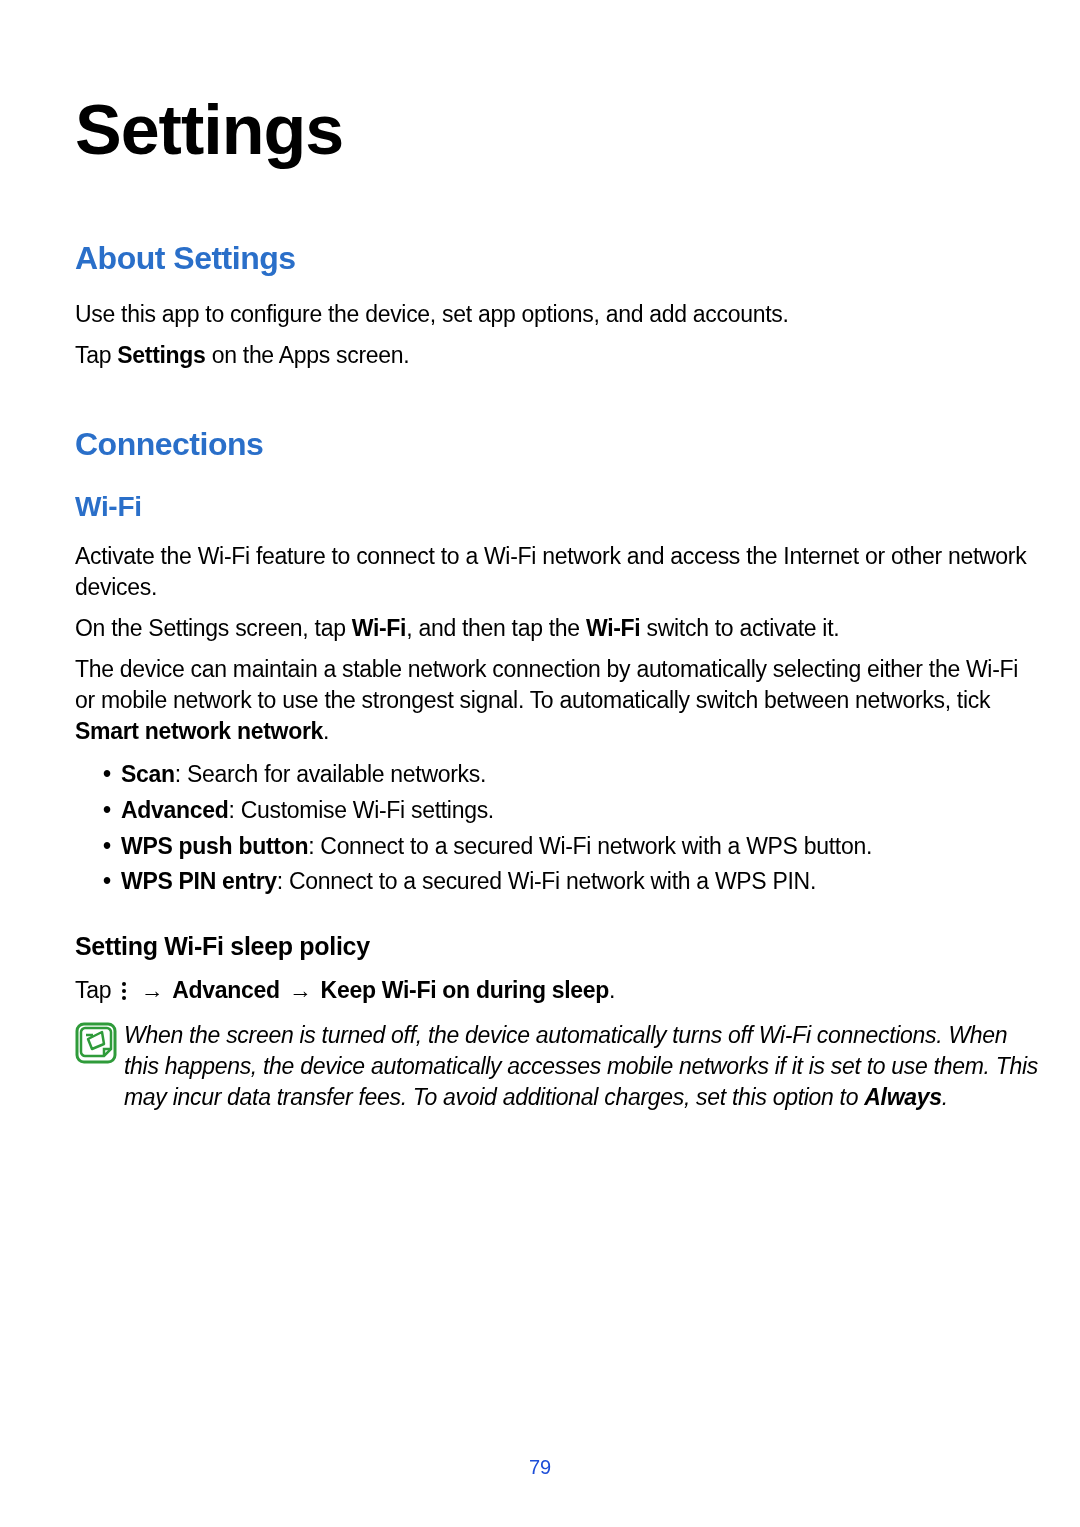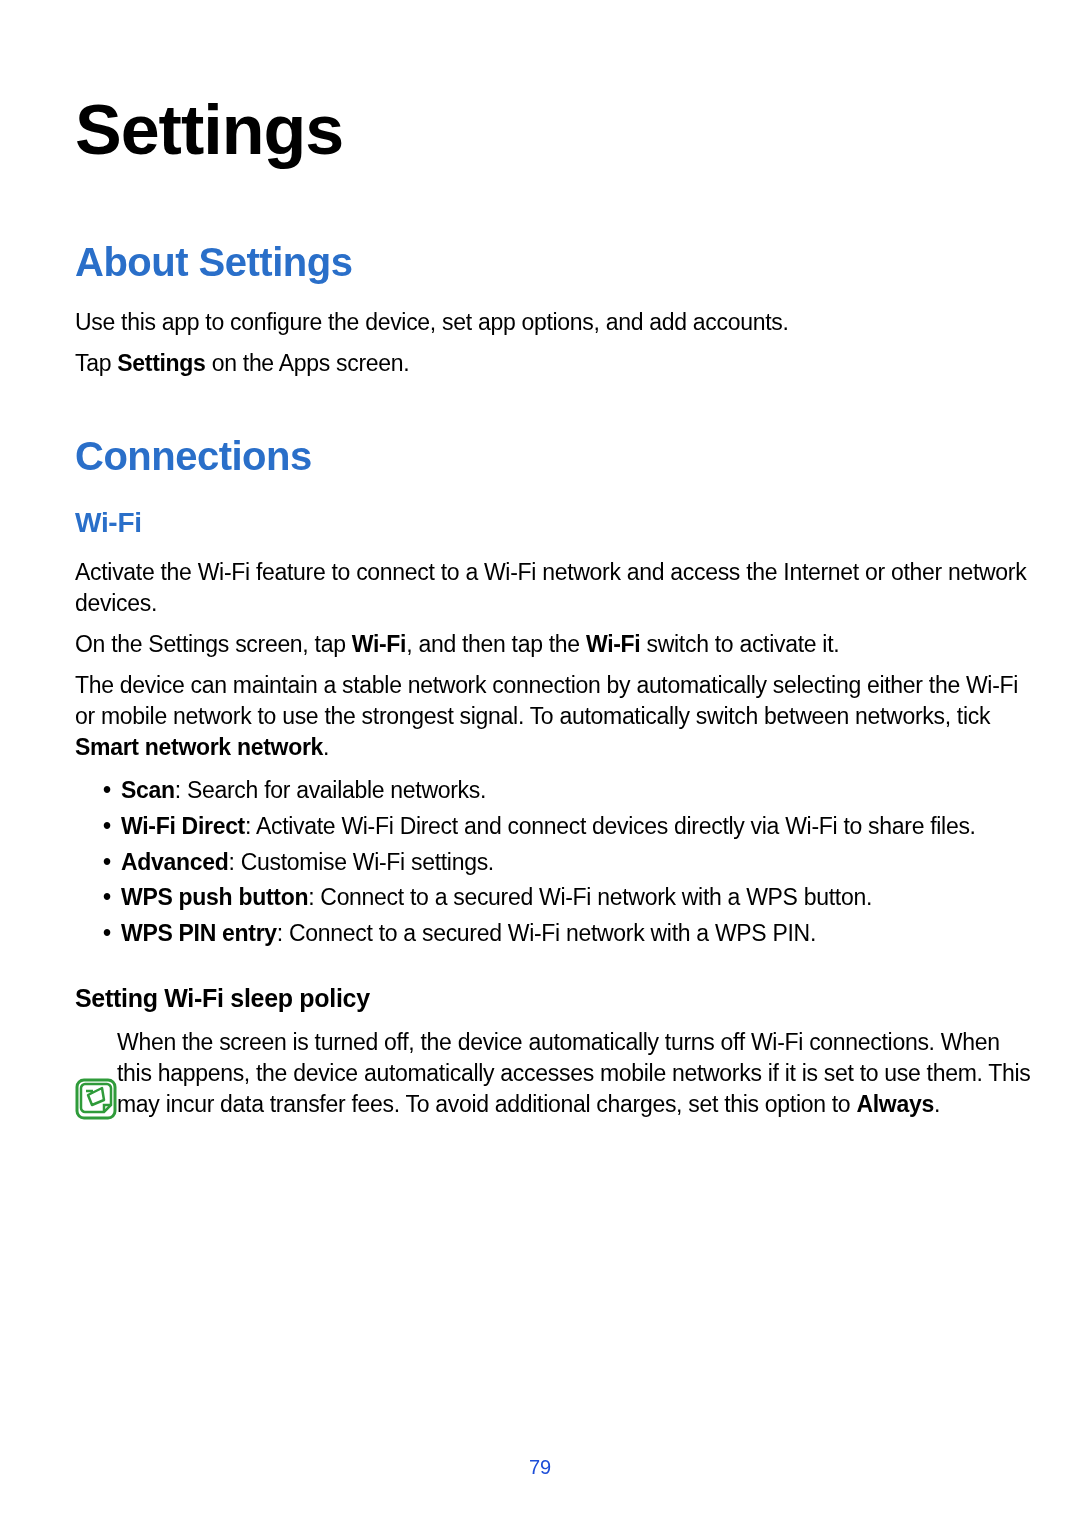--- a/index.html
+++ b/index.html
@@ -19,21 +19,21 @@
       padding: 90px 40px 0 75px;
     }
     .main-title {
       font-size: 70px;
       font-weight: bold;
       color: #000;
       margin-bottom: 70px;
       letter-spacing: -1px;
     }
     .section-heading {
-      font-size: 40px;
+      font-size: 32px;
       font-weight: bold;
       color: #2a6fc9;
       margin-bottom: 22px;
       letter-spacing: -0.5px;
     }
     .body-text {
       font-size: 23px;
       line-height: 1.35;
       color: #000;
       margin-bottom: 10px;
@@ -101,23 +101,24 @@
       margin-top: 32px;
       margin-bottom: 14px;
       letter-spacing: -0.3px;
     }
     .arrow {
       display: inline-block;
       margin: 0 3px;
     }
     .note-block {
       display: flex;
-      align-items: flex-end;
+      align-items: flex-start;
       margin-top: 14px;
-      gap: 0;
+      gap: 7px;
+      font-style: italic;
     }
     .note-icon {
       flex-shrink: 0;
       width: 42px;
       height: 42px;
       margin-top: 2px;
     }
     .note-text {
       font-size: 23px;
       line-height: 1.35;
@@ -157,27 +158,33 @@
   <p class="body-text">Activate the Wi-Fi feature to connect to a Wi-Fi network and access the Internet or other network devices.</p>
   <p class="body-text">
     <span>On the Settings screen, tap </span><span class="bold">Wi-Fi</span><span>, and then tap the </span><span class="bold">Wi-Fi</span><span> switch to activate it.</span>
   </p>
   <p class="body-text">
     <span>The device can maintain a stable network connection by automatically selecting either the Wi-Fi or mobile network to use the strongest signal. To automatically switch between networks, tick </span><span class="bold">Smart network network</span><span>.</span>
   </p>
 
   <ul class="bullet-list">
     <li><span class="bold">Scan</span><span>: Search for available networks.</span></li>
-    <li><span class="bold">Wi-Fi Direct</span><span>: Activate Wi-Fi Direct and connect devices directly via Wi-Fi to share files.</span></li>
     <li><span class="bold">Advanced</span><span>: Customise Wi-Fi settings.</span></li>
     <li><span class="bold">WPS push button</span><span>: Connect to a secured Wi-Fi network with a WPS button.</span></li>
     <li><span class="bold">WPS PIN entry</span><span>: Connect to a secured Wi-Fi network with a WPS PIN.</span></li>
   </ul>
 
   <h4 class="sub-subheading">Setting Wi-Fi sleep policy</h4>
+  <p class="body-text">
+    <span>Tap </span><span class="more-icon"></span>
+    <span class="arrow">→</span>
+    <span class="bold">Advanced</span>
+    <span class="arrow">→</span>
+    <span class="bold">Keep Wi-Fi on during sleep</span><span>.</span>
+  </p>
 
   <div class="note-block">
     <div class="note-icon">
       <svg viewBox="0 0 42 42" width="42" height="42">
         <rect x="2" y="2" width="38" height="38" rx="7" ry="7" fill="none" stroke="#2f9b3a" stroke-width="3"></rect>
         <path d="M 10 6 L 32 6 C 34 6 36 8 36 10 L 36 27 L 29 34 L 10 34 C 8 34 6 32 6 30 L 6 10 C 6 8 8 6 10 6 Z" fill="none" stroke="#2f9b3a" stroke-width="2.5"></path>
         <path d="M 29 34 L 29 27 L 36 27" fill="none" stroke="#2f9b3a" stroke-width="2.5"></path>
         <path d="M 11 13 L 18 13 M 27 10 L 29 22 L 17 27 L 13 17 Z" fill="none" stroke="#2f9b3a" stroke-width="2.5" stroke-linejoin="round"></path>
       </svg>
     </div>

